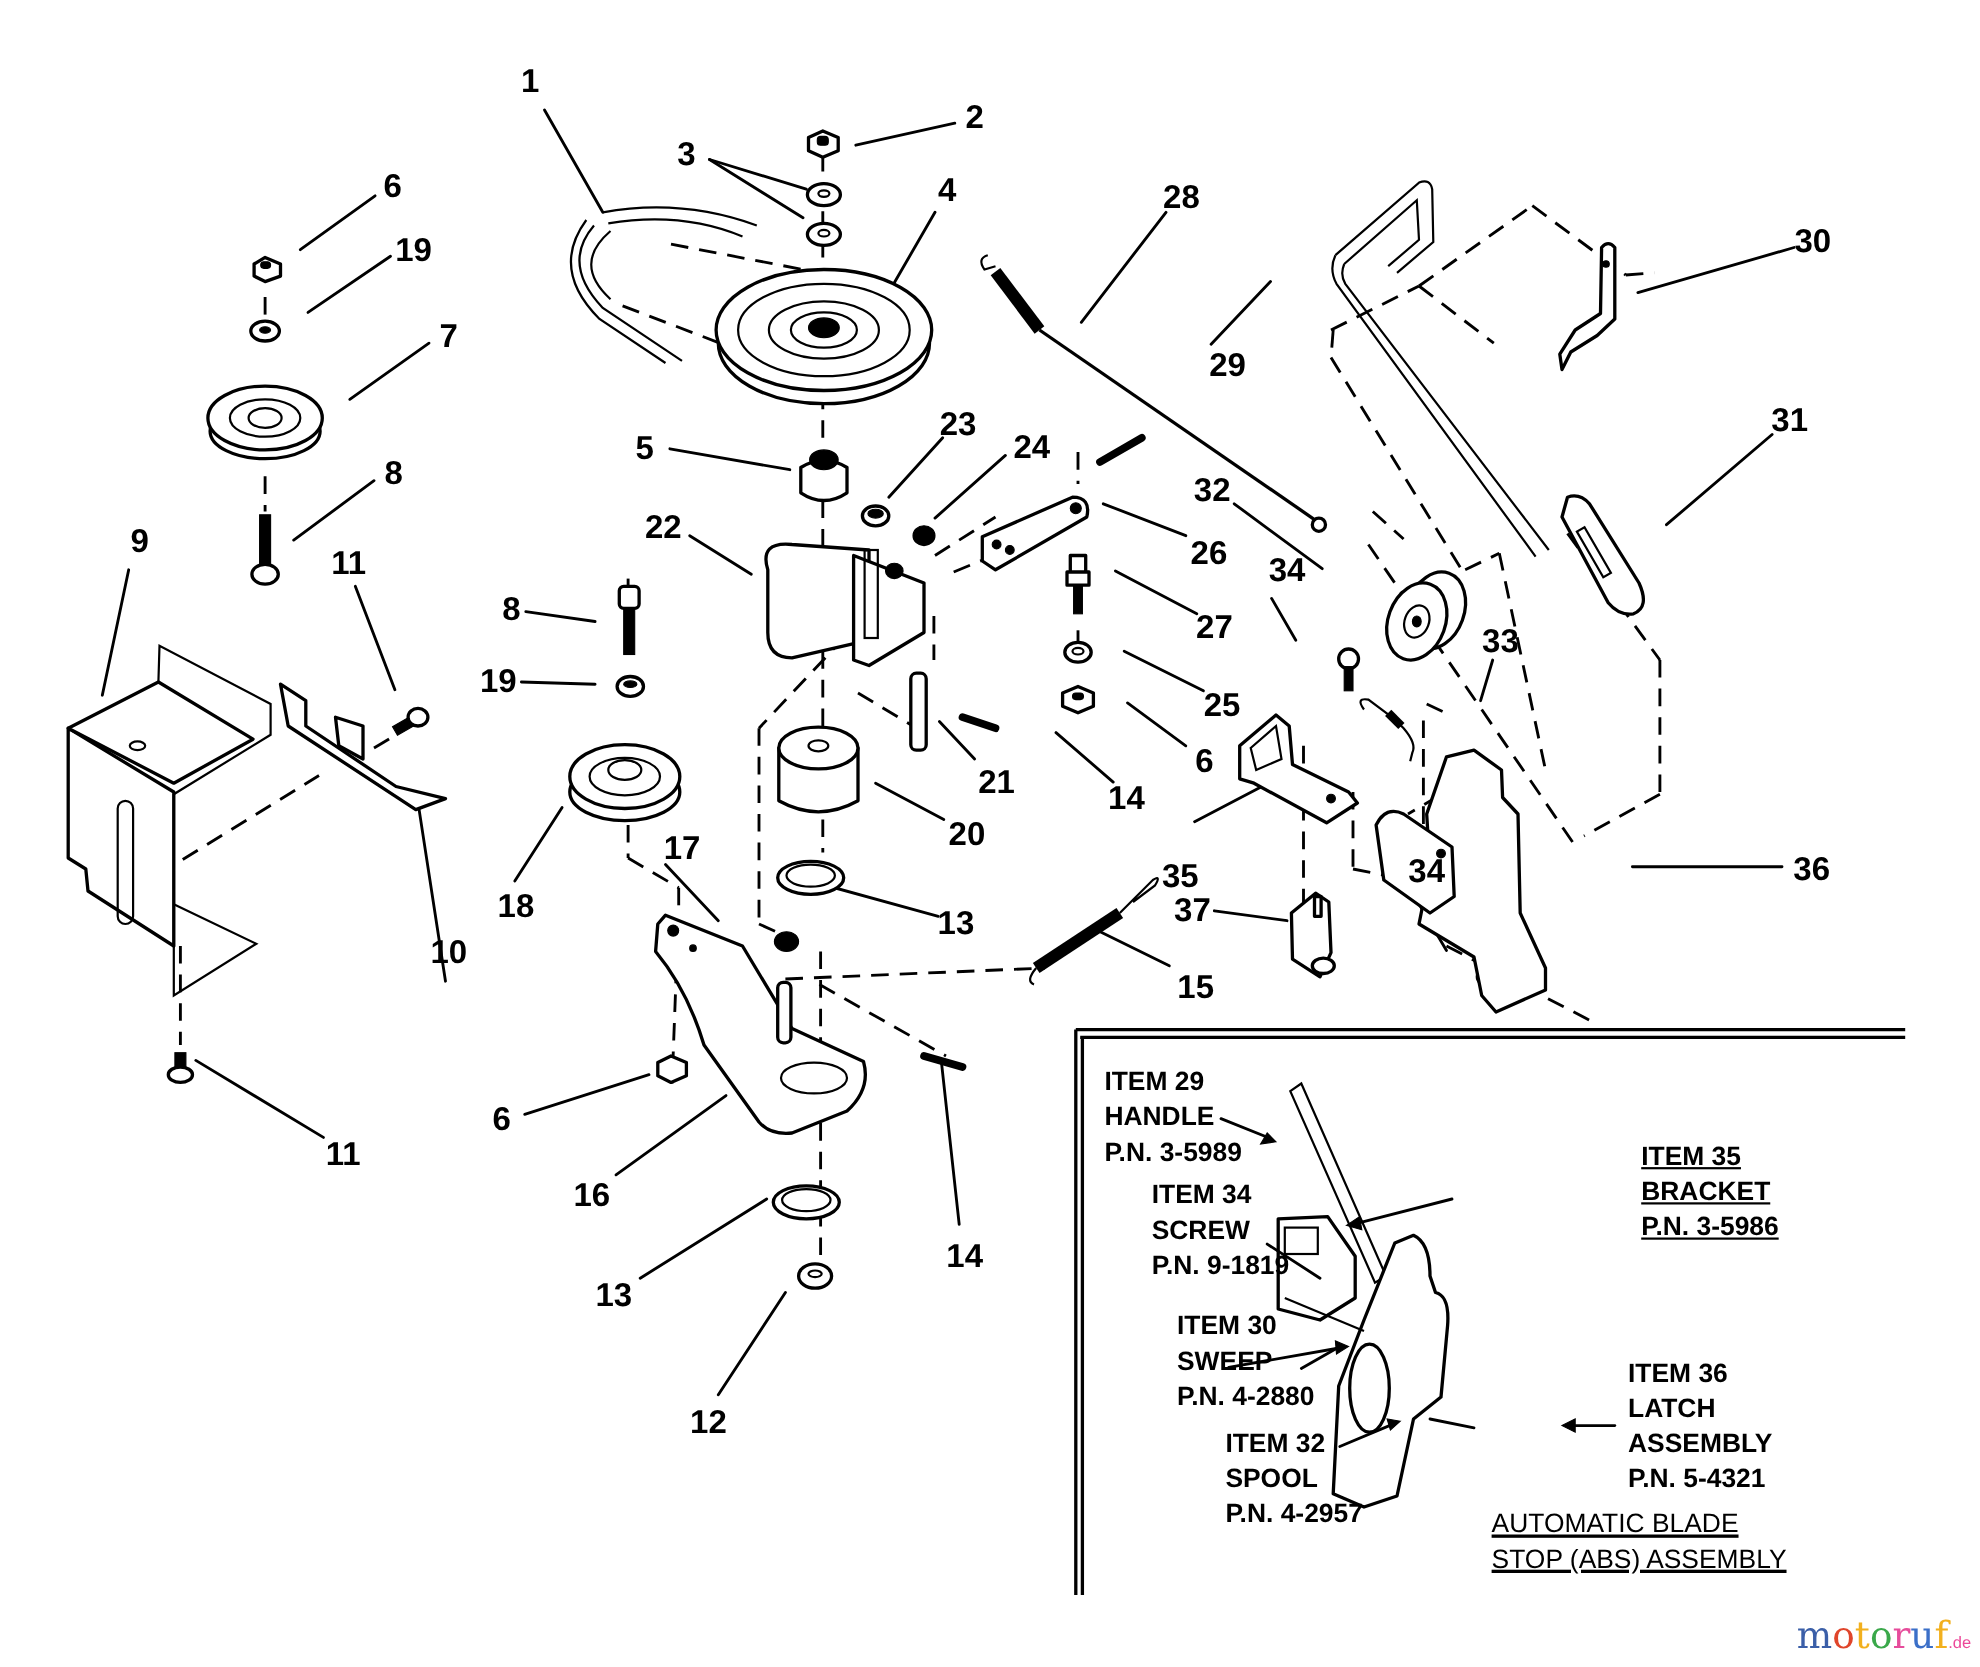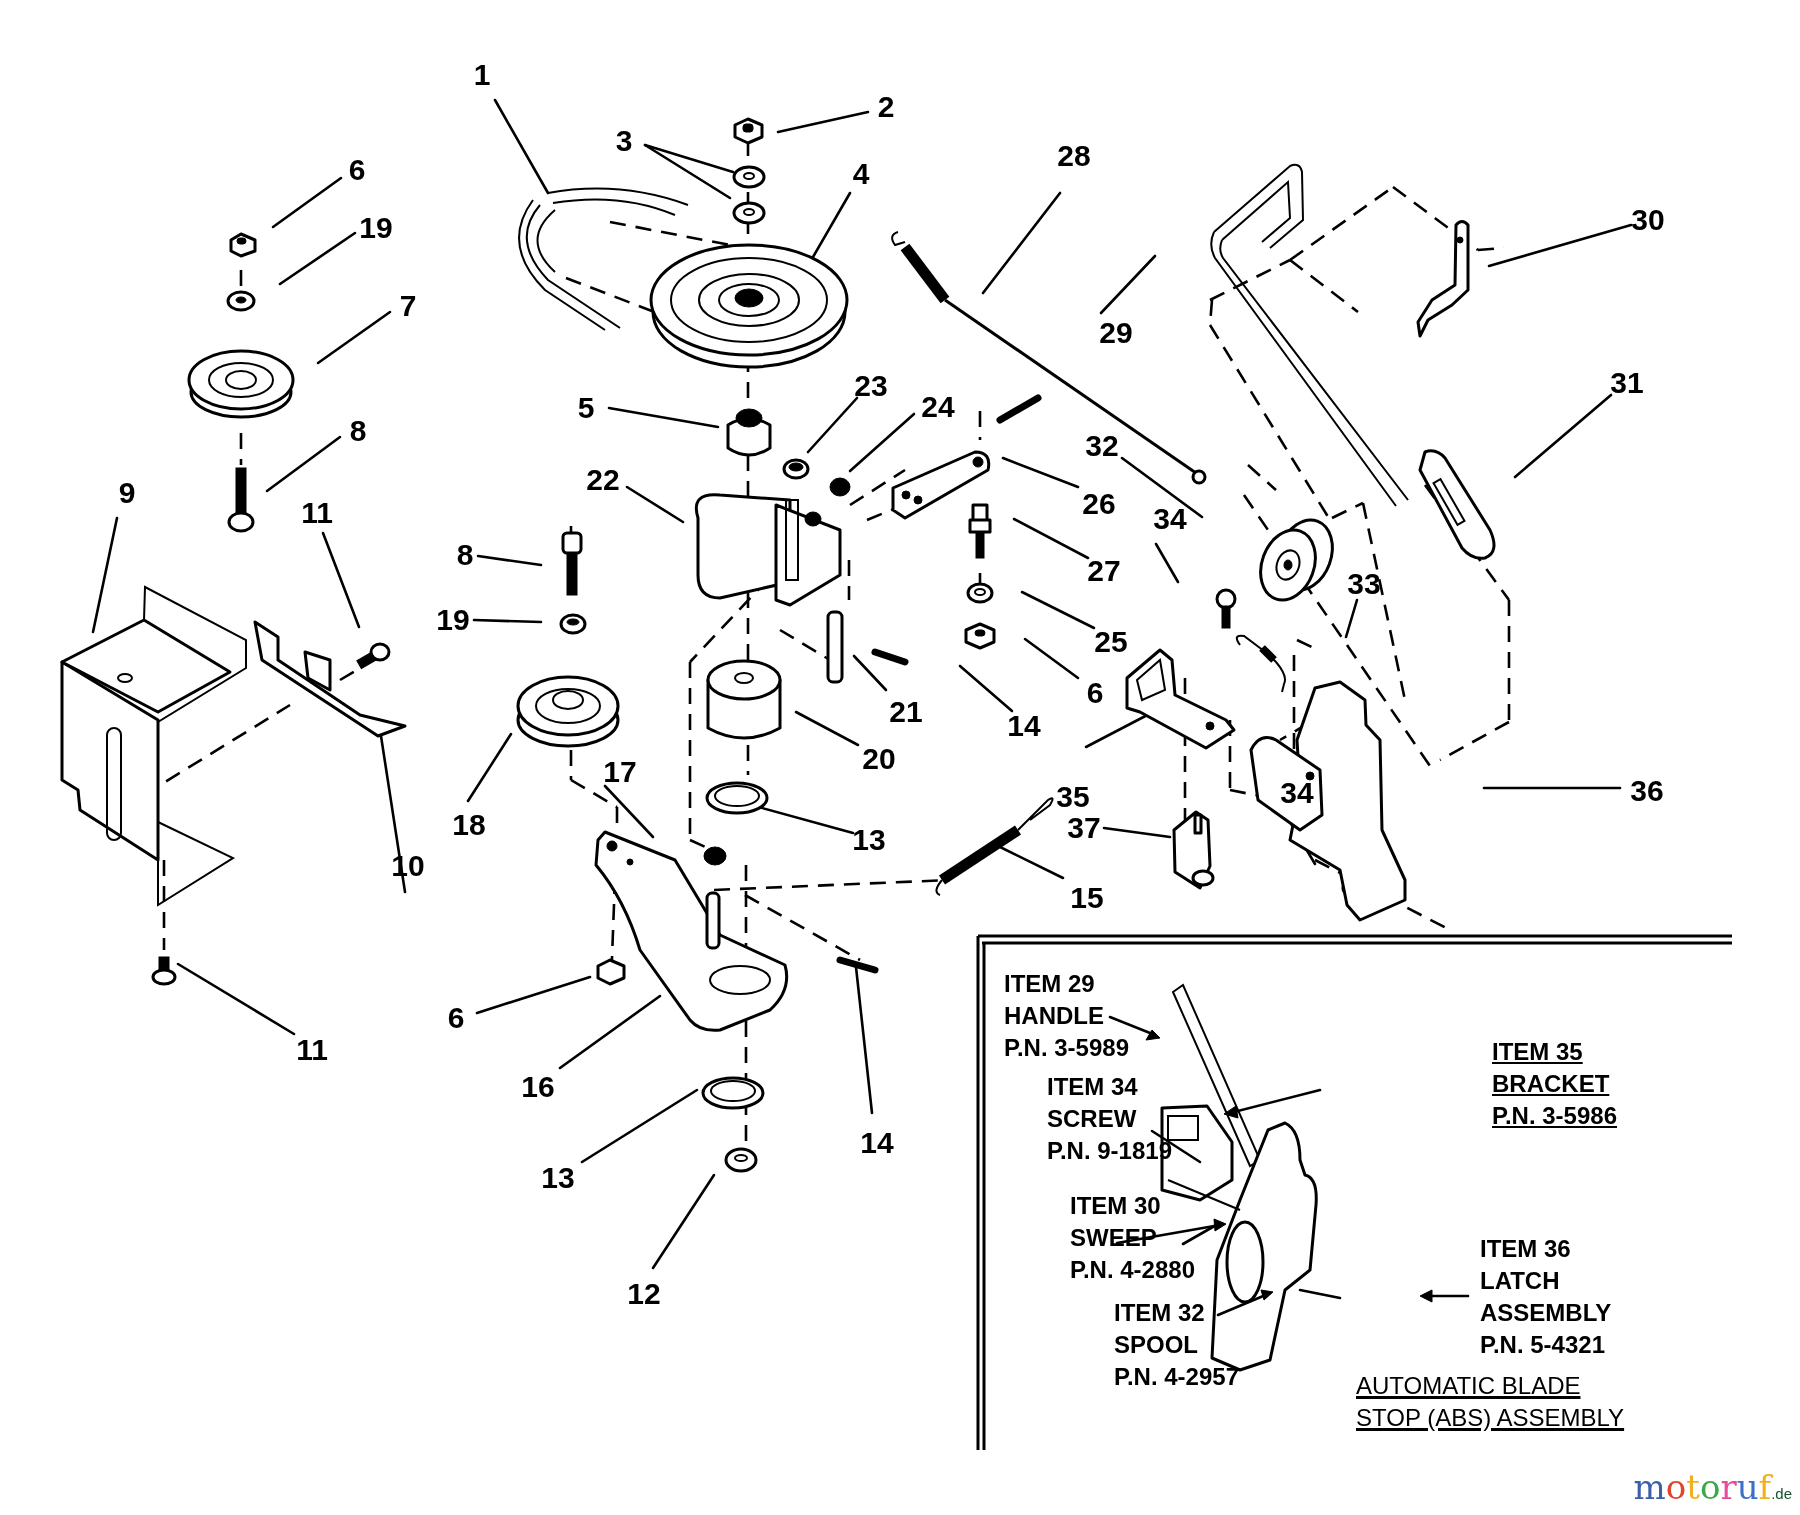--- a/index.html
+++ b/index.html
@@ -8,21 +8,21 @@
   #diagram { position: absolute; left: 0; top: 0; width: 1800px; height: 1515px; }
   .callout { position: absolute; font-family: "Liberation Sans", sans-serif; font-weight: bold;
              font-size: 30px; line-height: 1; transform: translate(-50%, -50%); white-space: nowrap; }
   .inset-text { position: absolute; font-family: "Liberation Sans", sans-serif; font-weight: bold;
                 font-size: 24px; line-height: 32px; white-space: nowrap; }
   .inset-title { position: absolute; font-family: "Liberation Sans", sans-serif; font-weight: normal;
                  font-size: 24px; line-height: 32px; white-space: nowrap; }
   .inset-title .u { text-decoration: underline; text-decoration-thickness: 3px; }
   .watermark { position: absolute; right: 8px; bottom: 8px; font-family: "DejaVu Serif", serif;
                font-size: 34px; letter-spacing: 0px; }
-  .watermark small { font-family: "Liberation Sans", sans-serif; font-size: 15px; color: #14532d; }
+  .watermark small { font-family: "Liberation Sans", sans-serif; font-size: 15px; color: #ec4899; }
   svg .ln { stroke: #000; stroke-width: 2.6; fill: none; stroke-linecap: round; }
   svg .dash { stroke: #000; stroke-width: 2.6; fill: none; stroke-dasharray: 16 10; }
   svg .part { stroke: #000; stroke-width: 3; fill: #fff; stroke-linejoin: round; }
   svg .partthin { stroke: #000; stroke-width: 2; fill: none; }
   svg .solid { fill: #000; stroke: #000; }
 </style>
 </head>
 <body>
 
 <svg id="diagram" width="1800" height="1515" viewBox="0 0 1800 1515" xmlns="http://www.w3.org/2000/svg">
@@ -449,21 +449,21 @@
     <div class="callout" style="left: 1087px; top: 898px;">15</div>
     <div class="callout" style="left: 456px; top: 1018px;">6</div>
     <div class="callout" style="left: 538px; top: 1087px;">16</div>
     <div class="callout" style="left: 558px; top: 1178px;">13</div>
     <div class="callout" style="left: 877px; top: 1143px;">14</div>
     <div class="callout" style="left: 644px; top: 1294px;">12</div>
     <div class="callout" style="left: 1099px; top: 504px;">26</div>
     <div class="callout" style="left: 1104px; top: 571px;">27</div>
     <div class="callout" style="left: 1111px; top: 642px;">25</div>
     <div class="callout" style="left: 1095px; top: 693px;">6</div>
-    <div class="callout" style="left: 1074px; top: 156px;">28</div>
+    <div class="callout" style="left: 1074px; top: 180px;">28</div>
     <div class="callout" style="left: 1116px; top: 333px;">29</div>
     <div class="callout" style="left: 1648px; top: 220px;">30</div>
     <div class="callout" style="left: 1627px; top: 383px;">31</div>
     <div class="callout" style="left: 1102px; top: 446px;">32</div>
     <div class="callout" style="left: 1170px; top: 519px;">34</div>
     <div class="callout" style="left: 1364px; top: 584px;">33</div>
     <div class="callout" style="left: 1073px; top: 761px; margin-top: 36px;">35</div>
     <div class="callout" style="left: 1084px; top: 828px;">37</div>
     <div class="callout" style="left: 1297px; top: 793px;">34</div>
     <div class="callout" style="left: 1647px; top: 791px;">36</div>

